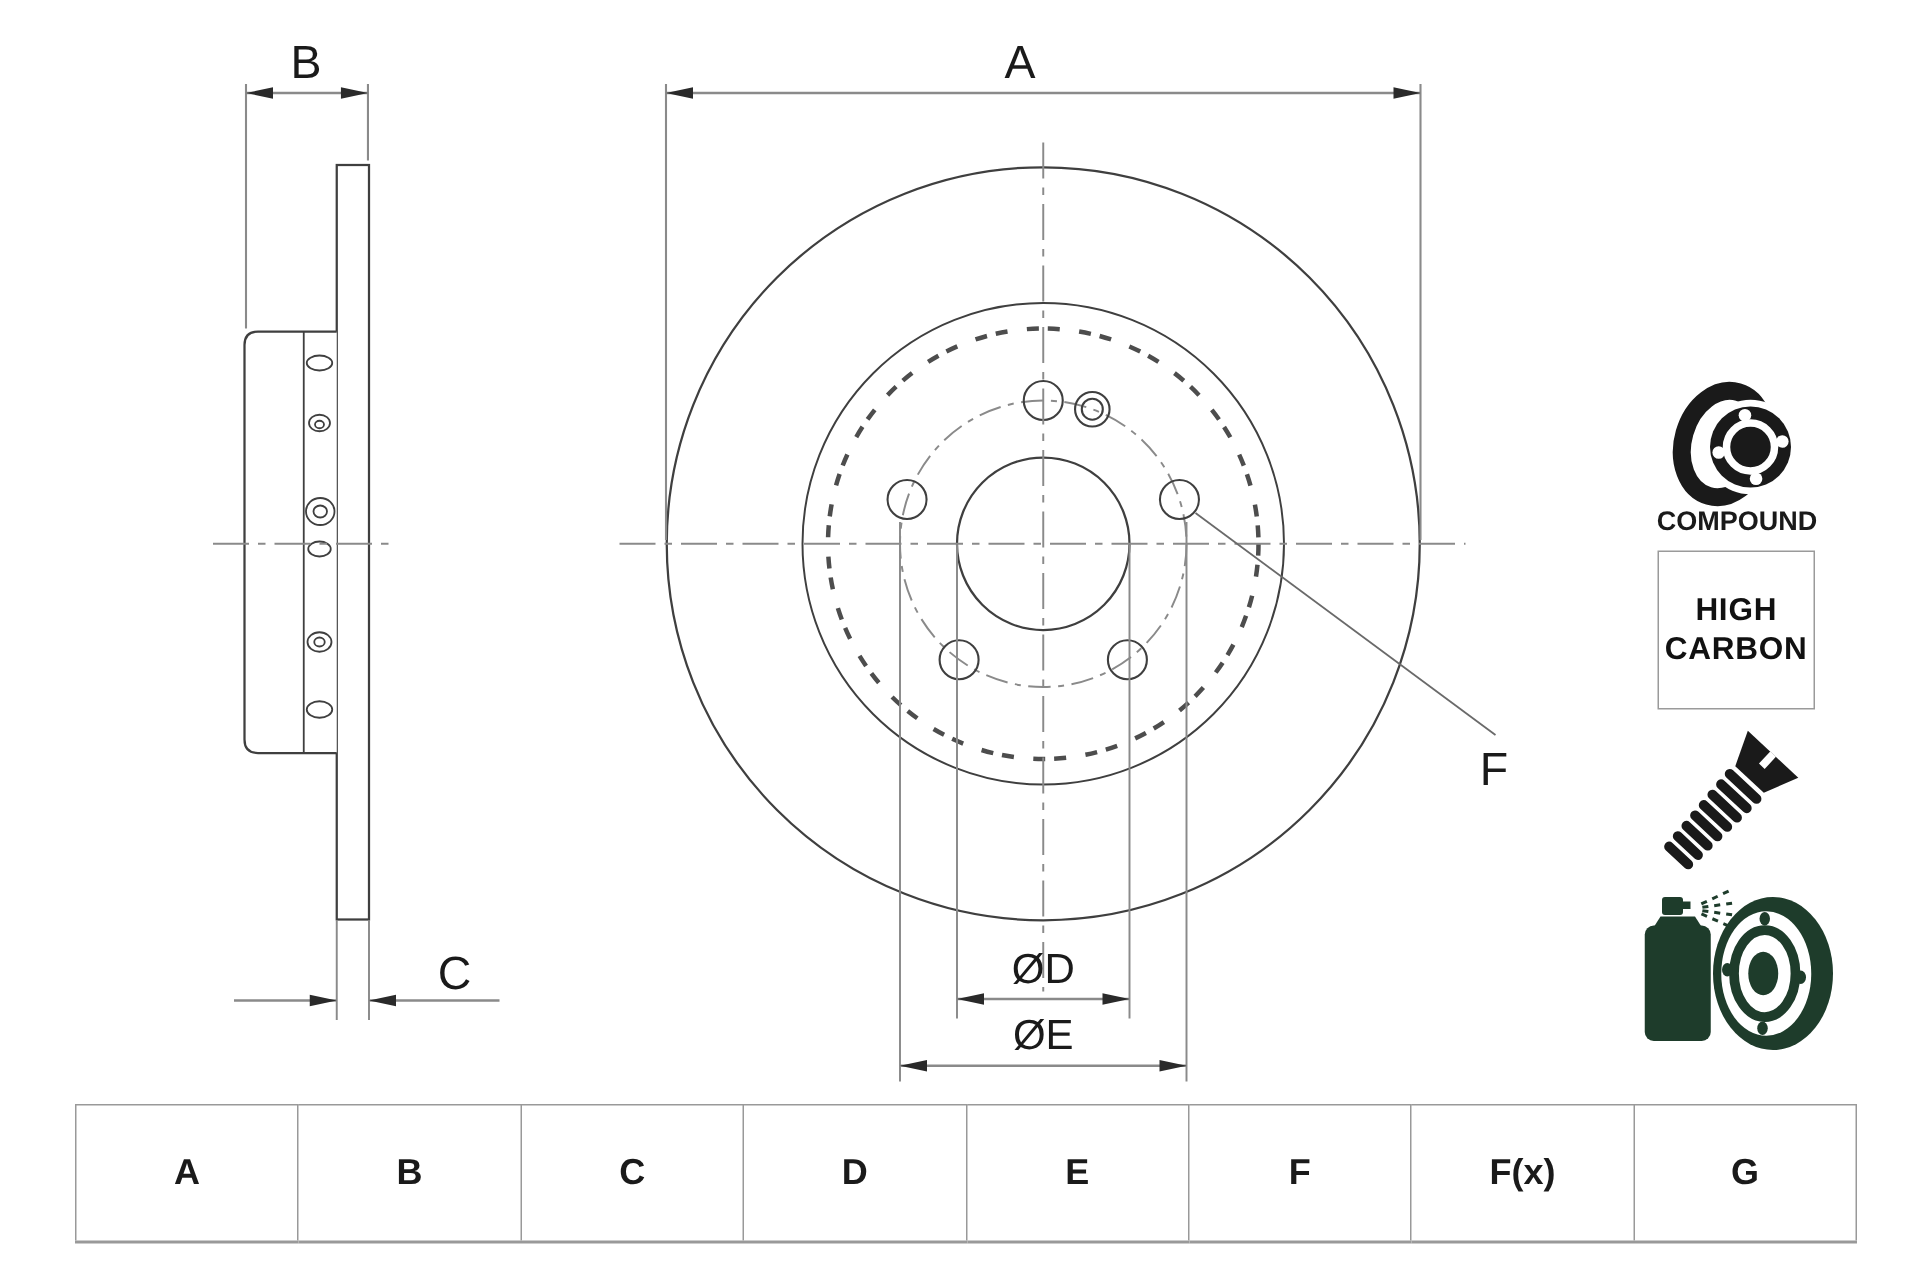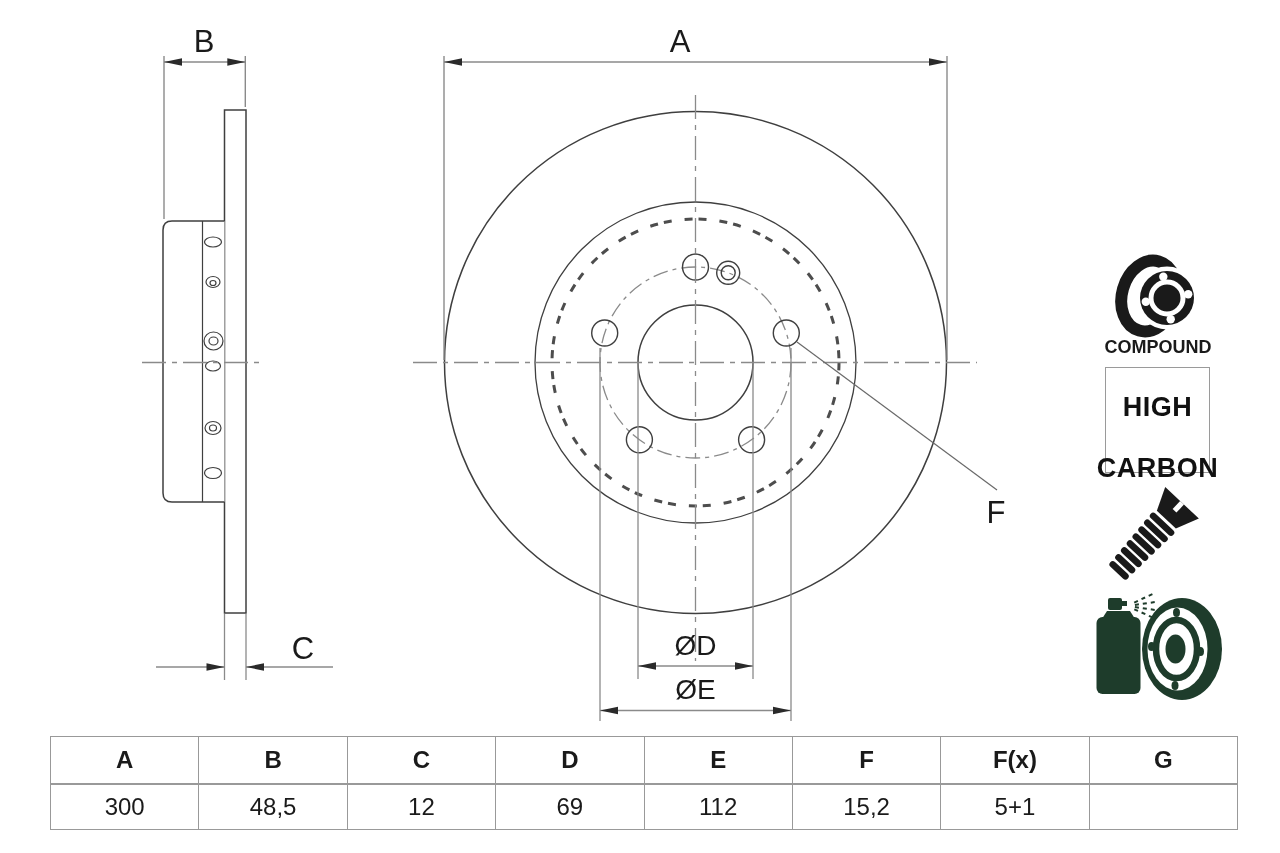--- a/index.html
+++ b/index.html
@@ -21,21 +21,21 @@
     border:1.5px solid #999999;text-align:center;vertical-align:middle;
     color:#1a1a1a;font-size:24px;padding:0;
   }
   .spec-table tr.hdr td{font-weight:bold;height:46px;border-bottom:2.5px solid #999999;}
   .spec-table tr.val td{height:44px;}
   .hc-box{
     position:absolute;left:1105px;top:367px;width:103px;height:104px;
     border:1.5px solid #9a9a9a;display:flex;flex-direction:column;
     align-items:center;justify-content:center;background:#fff;
   }
-  .hc-box span{font-weight:bold;font-size:27px;color:#111;line-height:26px;letter-spacing:.5px;margin-top:35px;}
+  .hc-box span{font-weight:bold;font-size:21px;color:#111;line-height:26px;letter-spacing:.5px;}
 </style>
 </head>
 <body>
 
 <div class="canvas">
 
 <svg class="drawing-svg" width="1280" height="853" viewBox="0 0 1280 853">
 
   <g stroke="#3f3f3f" fill="none" stroke-width="1.5">
 
@@ -208,26 +208,16 @@
         <tr class="hdr">
     <td>A</td>
     <td>B</td>
     <td>C</td>
     <td>D</td>
     <td>E</td>
     <td>F</td>
     <td>F(x)</td>
     <td>G</td>
   </tr>
-  <tr class="val">
-    <td>300</td>
-    <td>48,5</td>
-    <td>12</td>
-    <td>69</td>
-    <td>112</td>
-    <td>15,2</td>
-    <td>5+1</td>
-    <td></td>
-  </tr>
 </tbody>
     </table>
 
 </div>
 
 </body></html>

